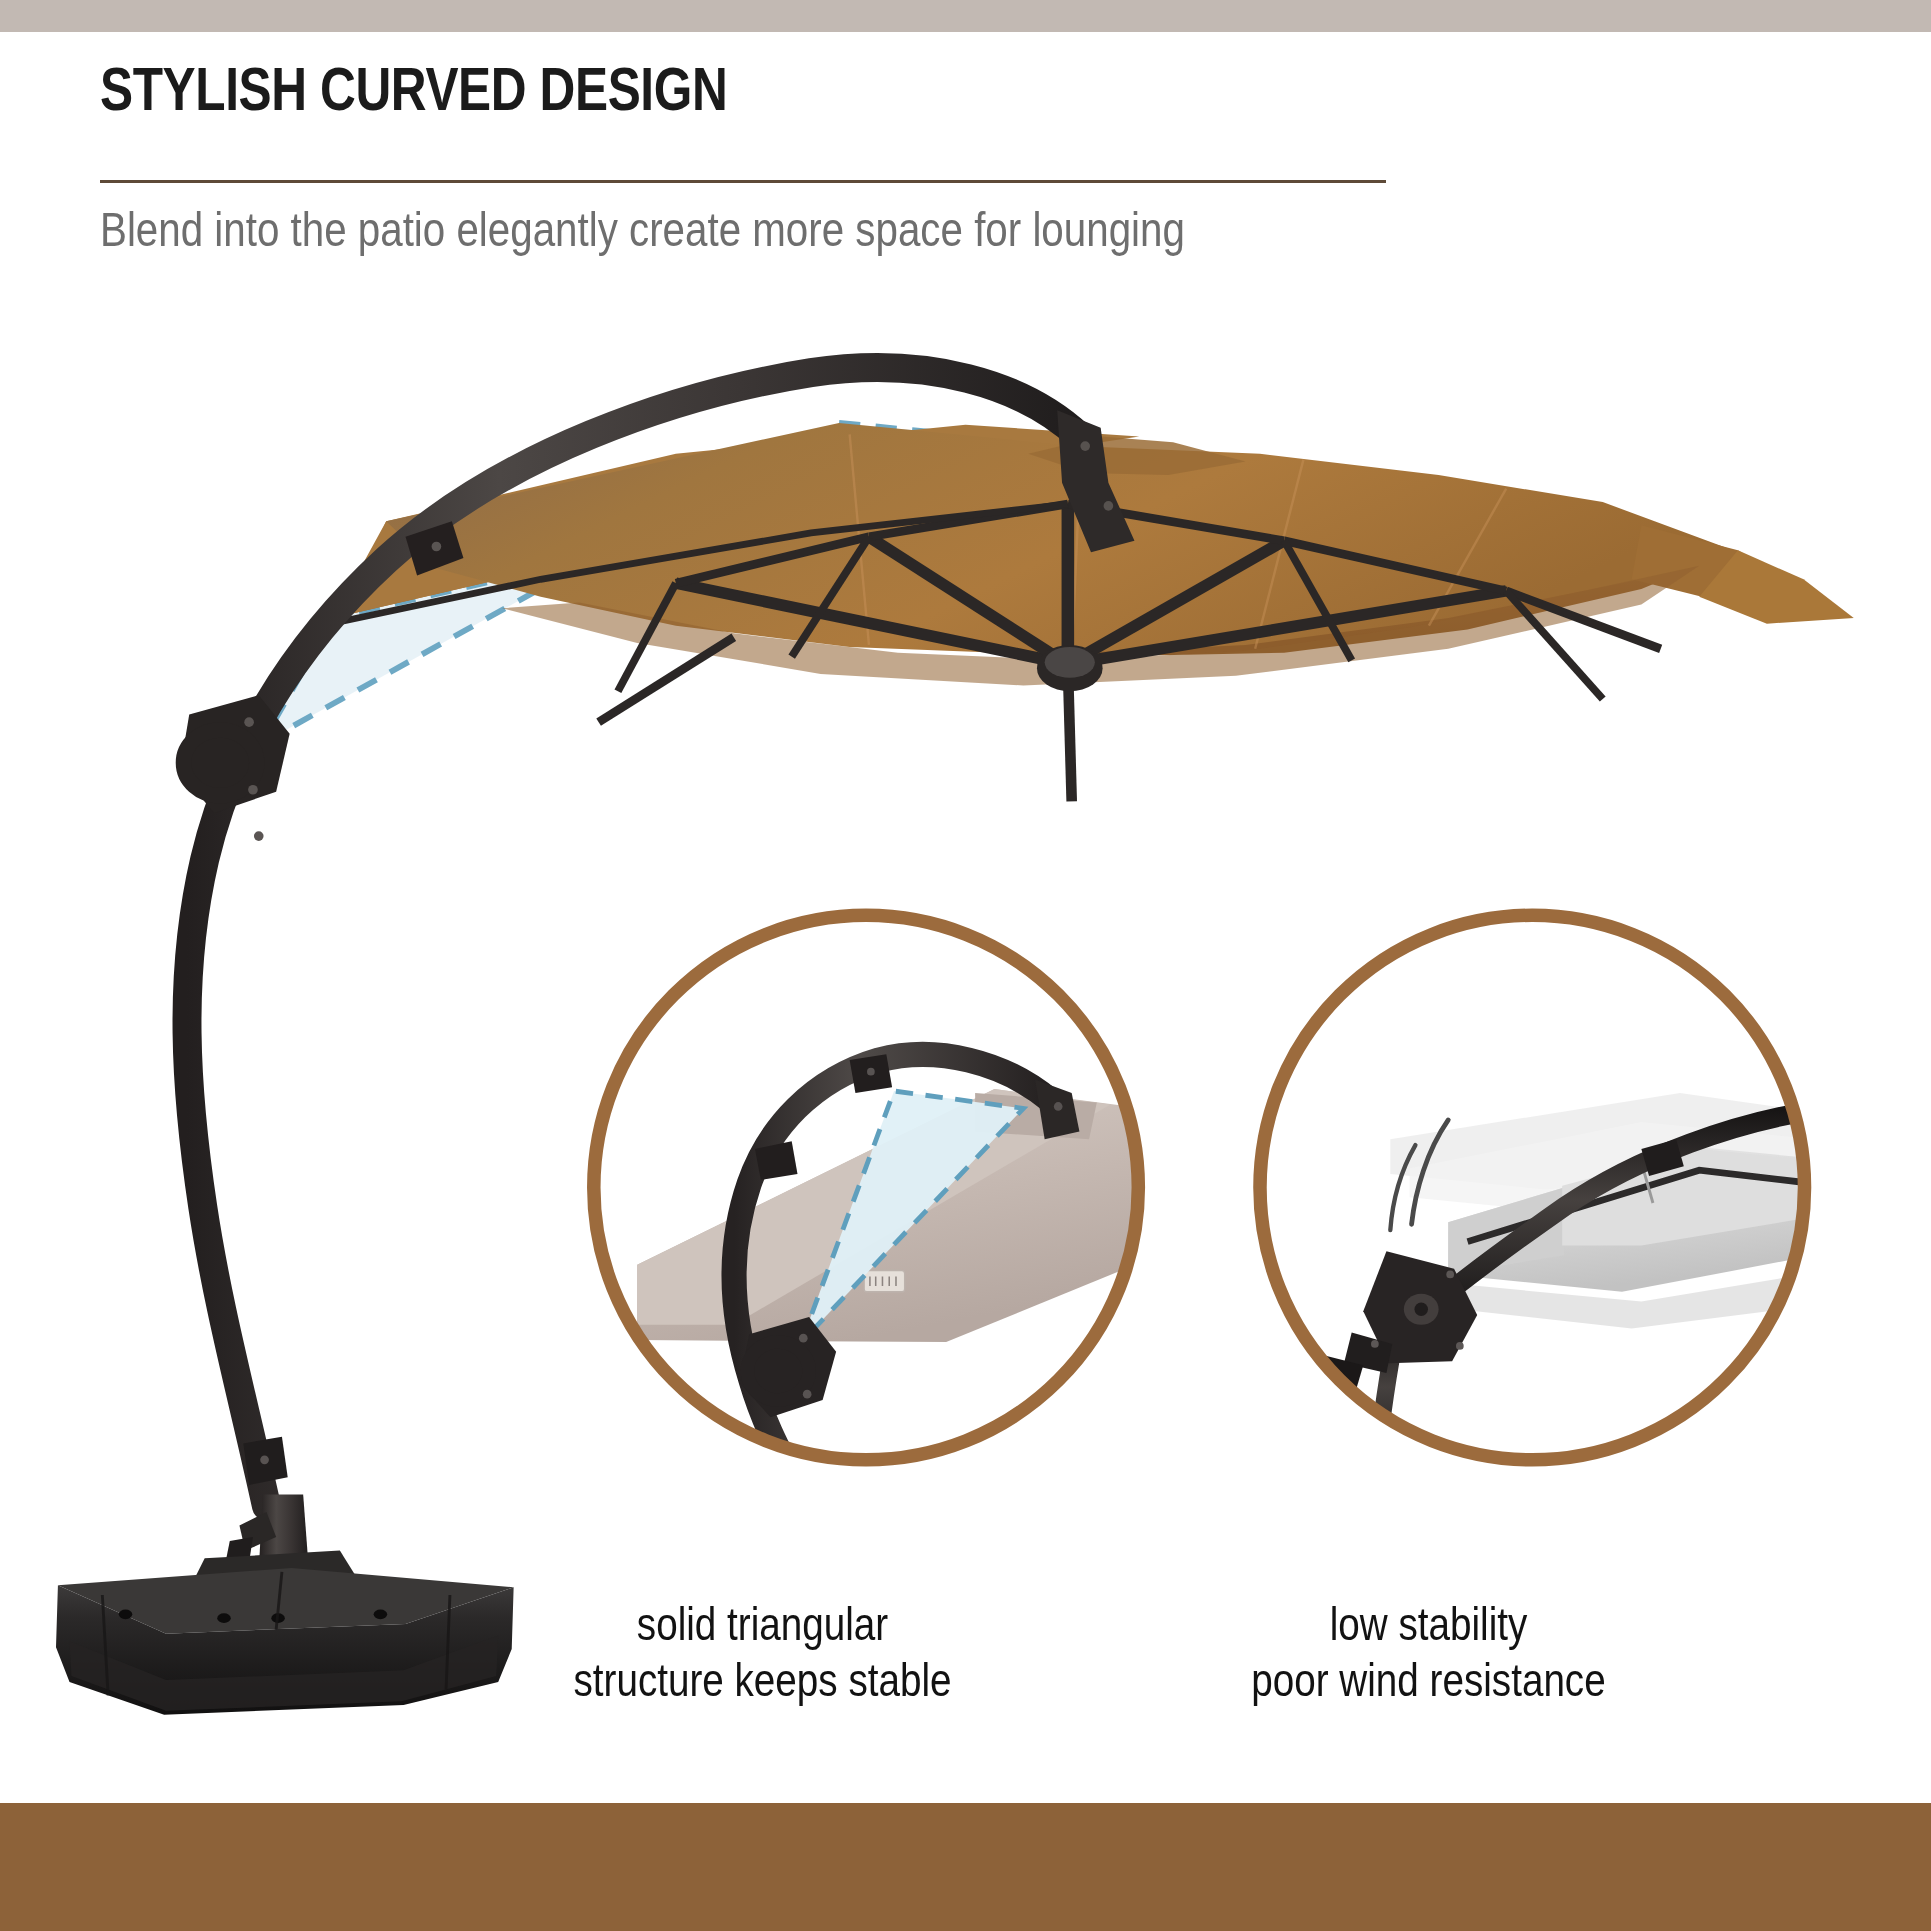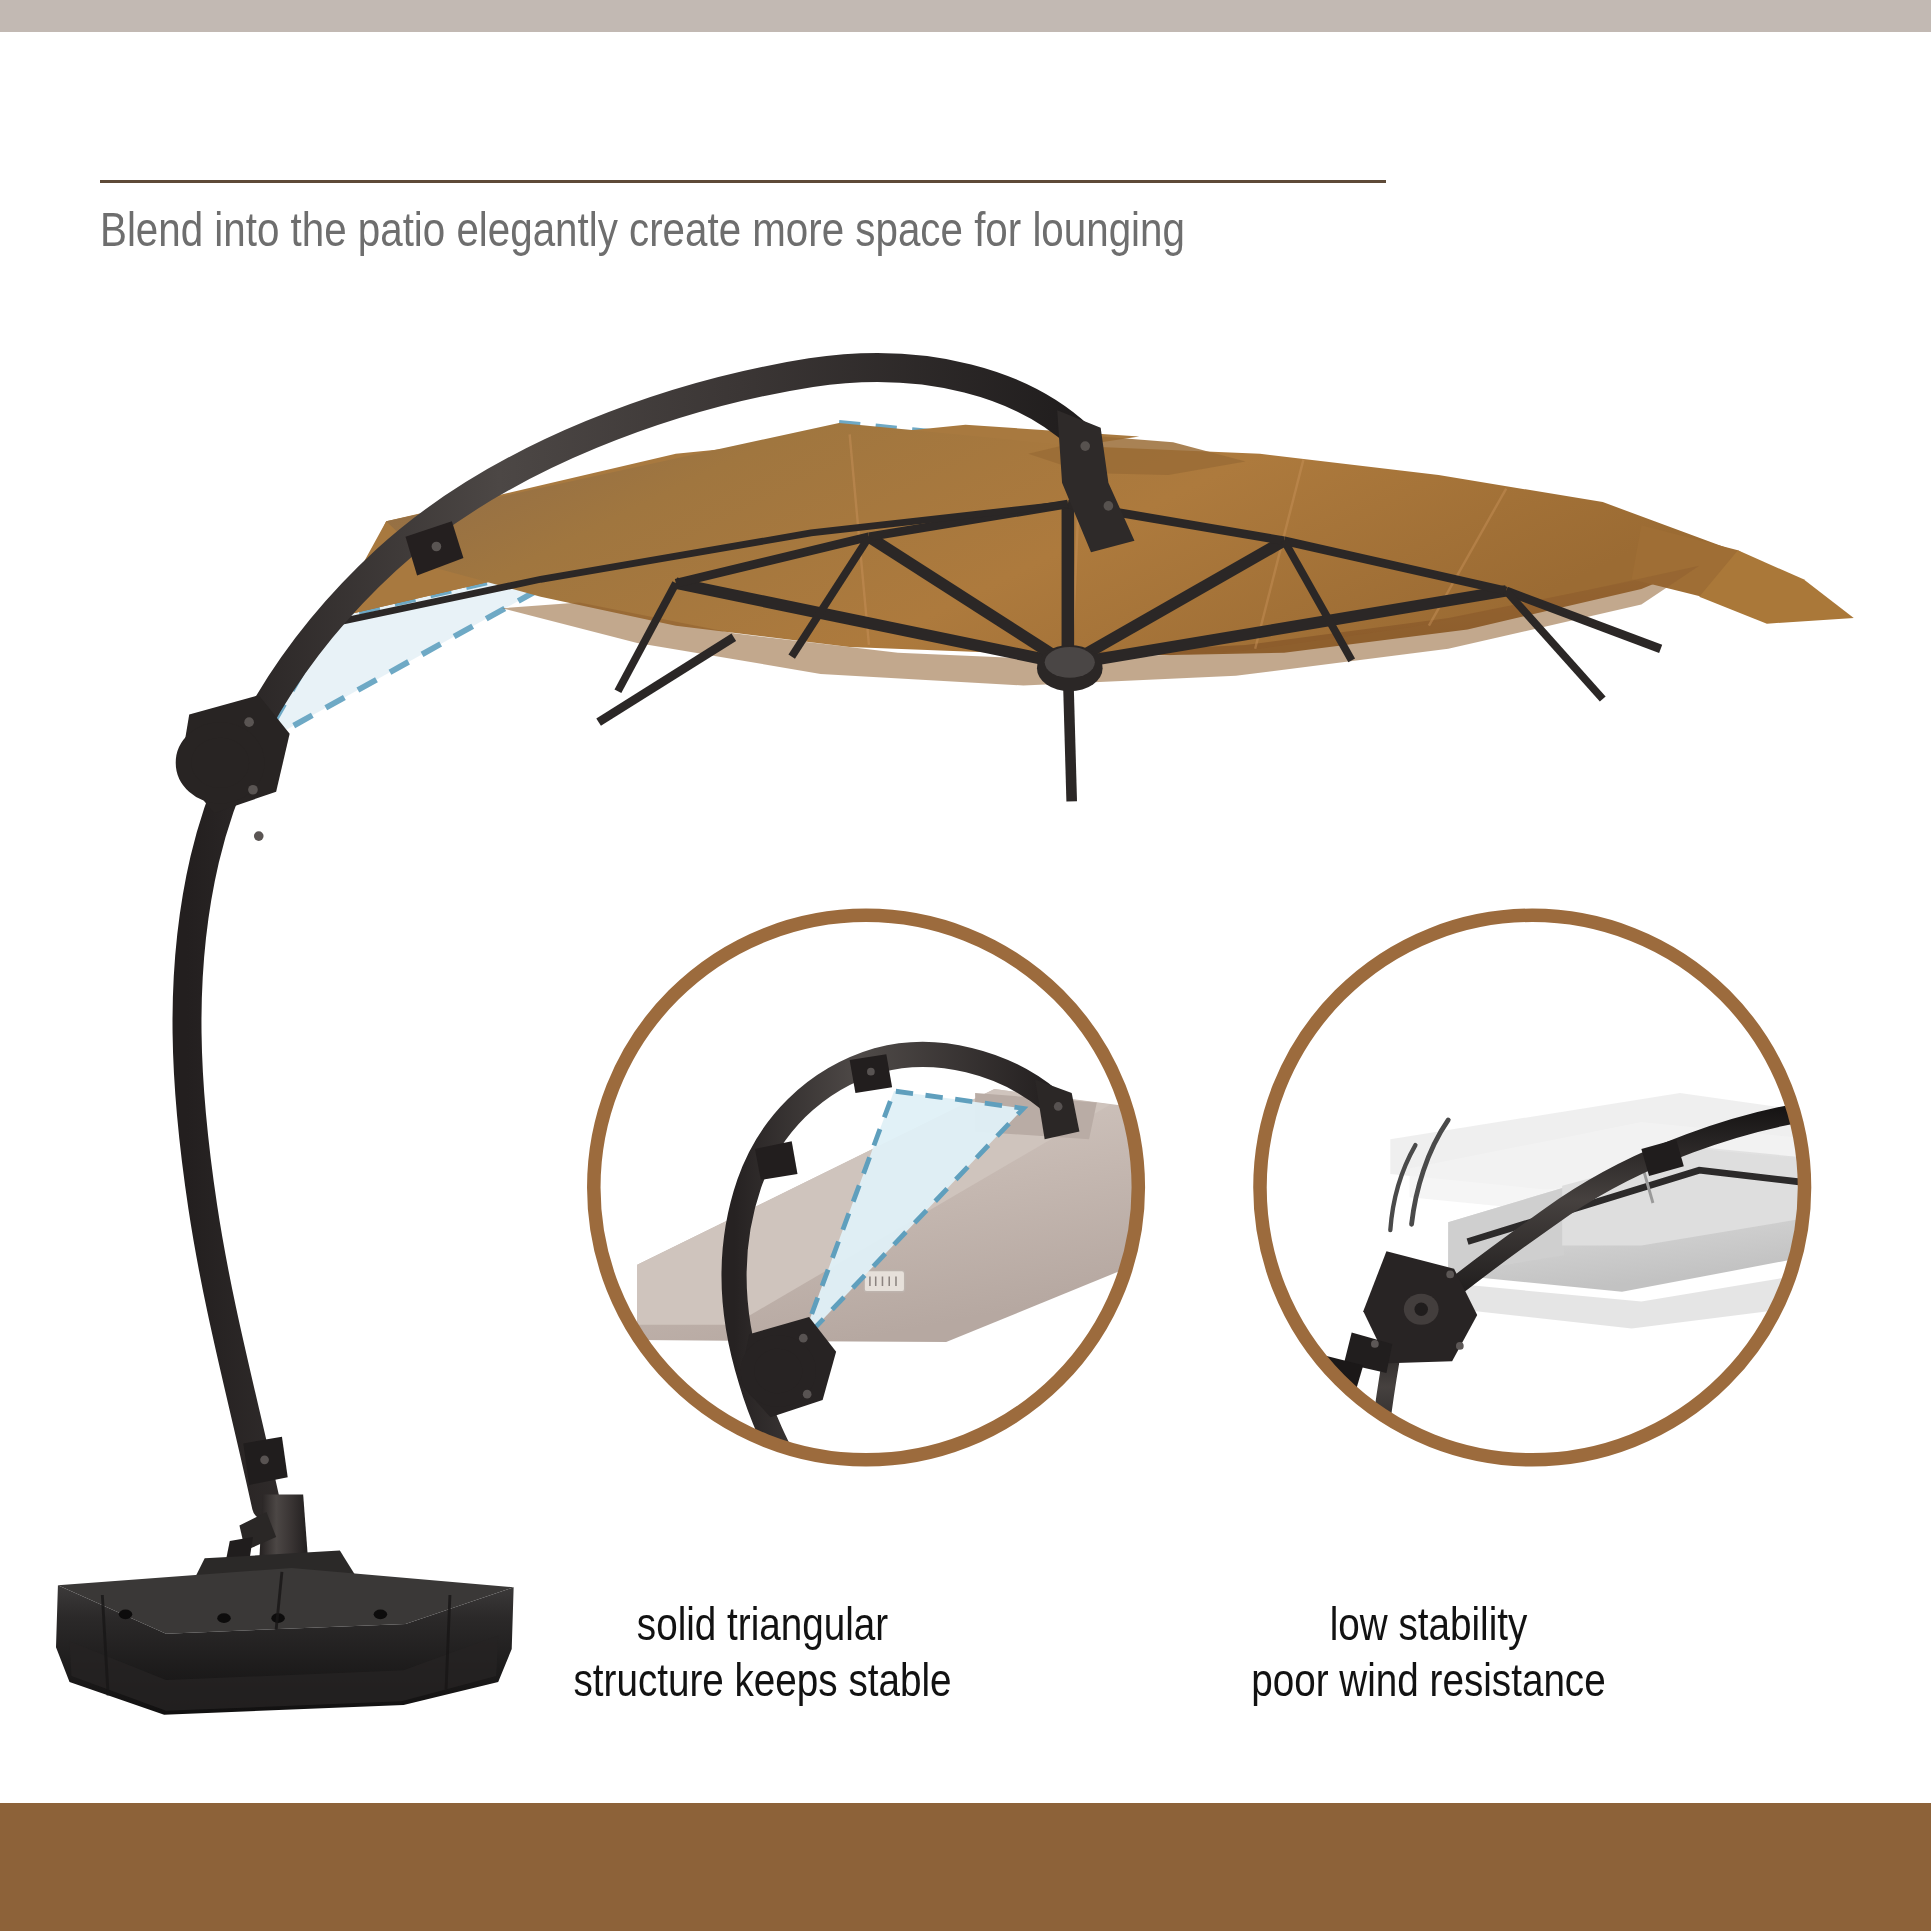--- a/index.html
+++ b/index.html
@@ -49,20 +49,23 @@
   
   svg.layer { position:absolute; left:0; top:0; width:1931px; height:1931px; overflow:visible; }
 </style>
 </head>
 <body>
 
 <div id="page">
 
   <div class="band-top"></div>
 
+  <div class="header">
+    <div class="title">STYLISH CURVED DESIGN</div>
+  </div>
   <div class="rule"></div>
   <div class="subtitle">Blend into the patio elegantly create more space for lounging</div>
 
   <svg class="layer" viewBox="0 0 2000 2000">
     <defs>
       <linearGradient id="canopyTop" x1="0" y1="0" x2="1" y2="0.35">
         <stop offset="0" stop-color="#8d6b49"></stop>
         <stop offset="0.28" stop-color="#a0763f"></stop>
         <stop offset="0.62" stop-color="#ad7a3d"></stop>
         <stop offset="1" stop-color="#9b6b33"></stop>

